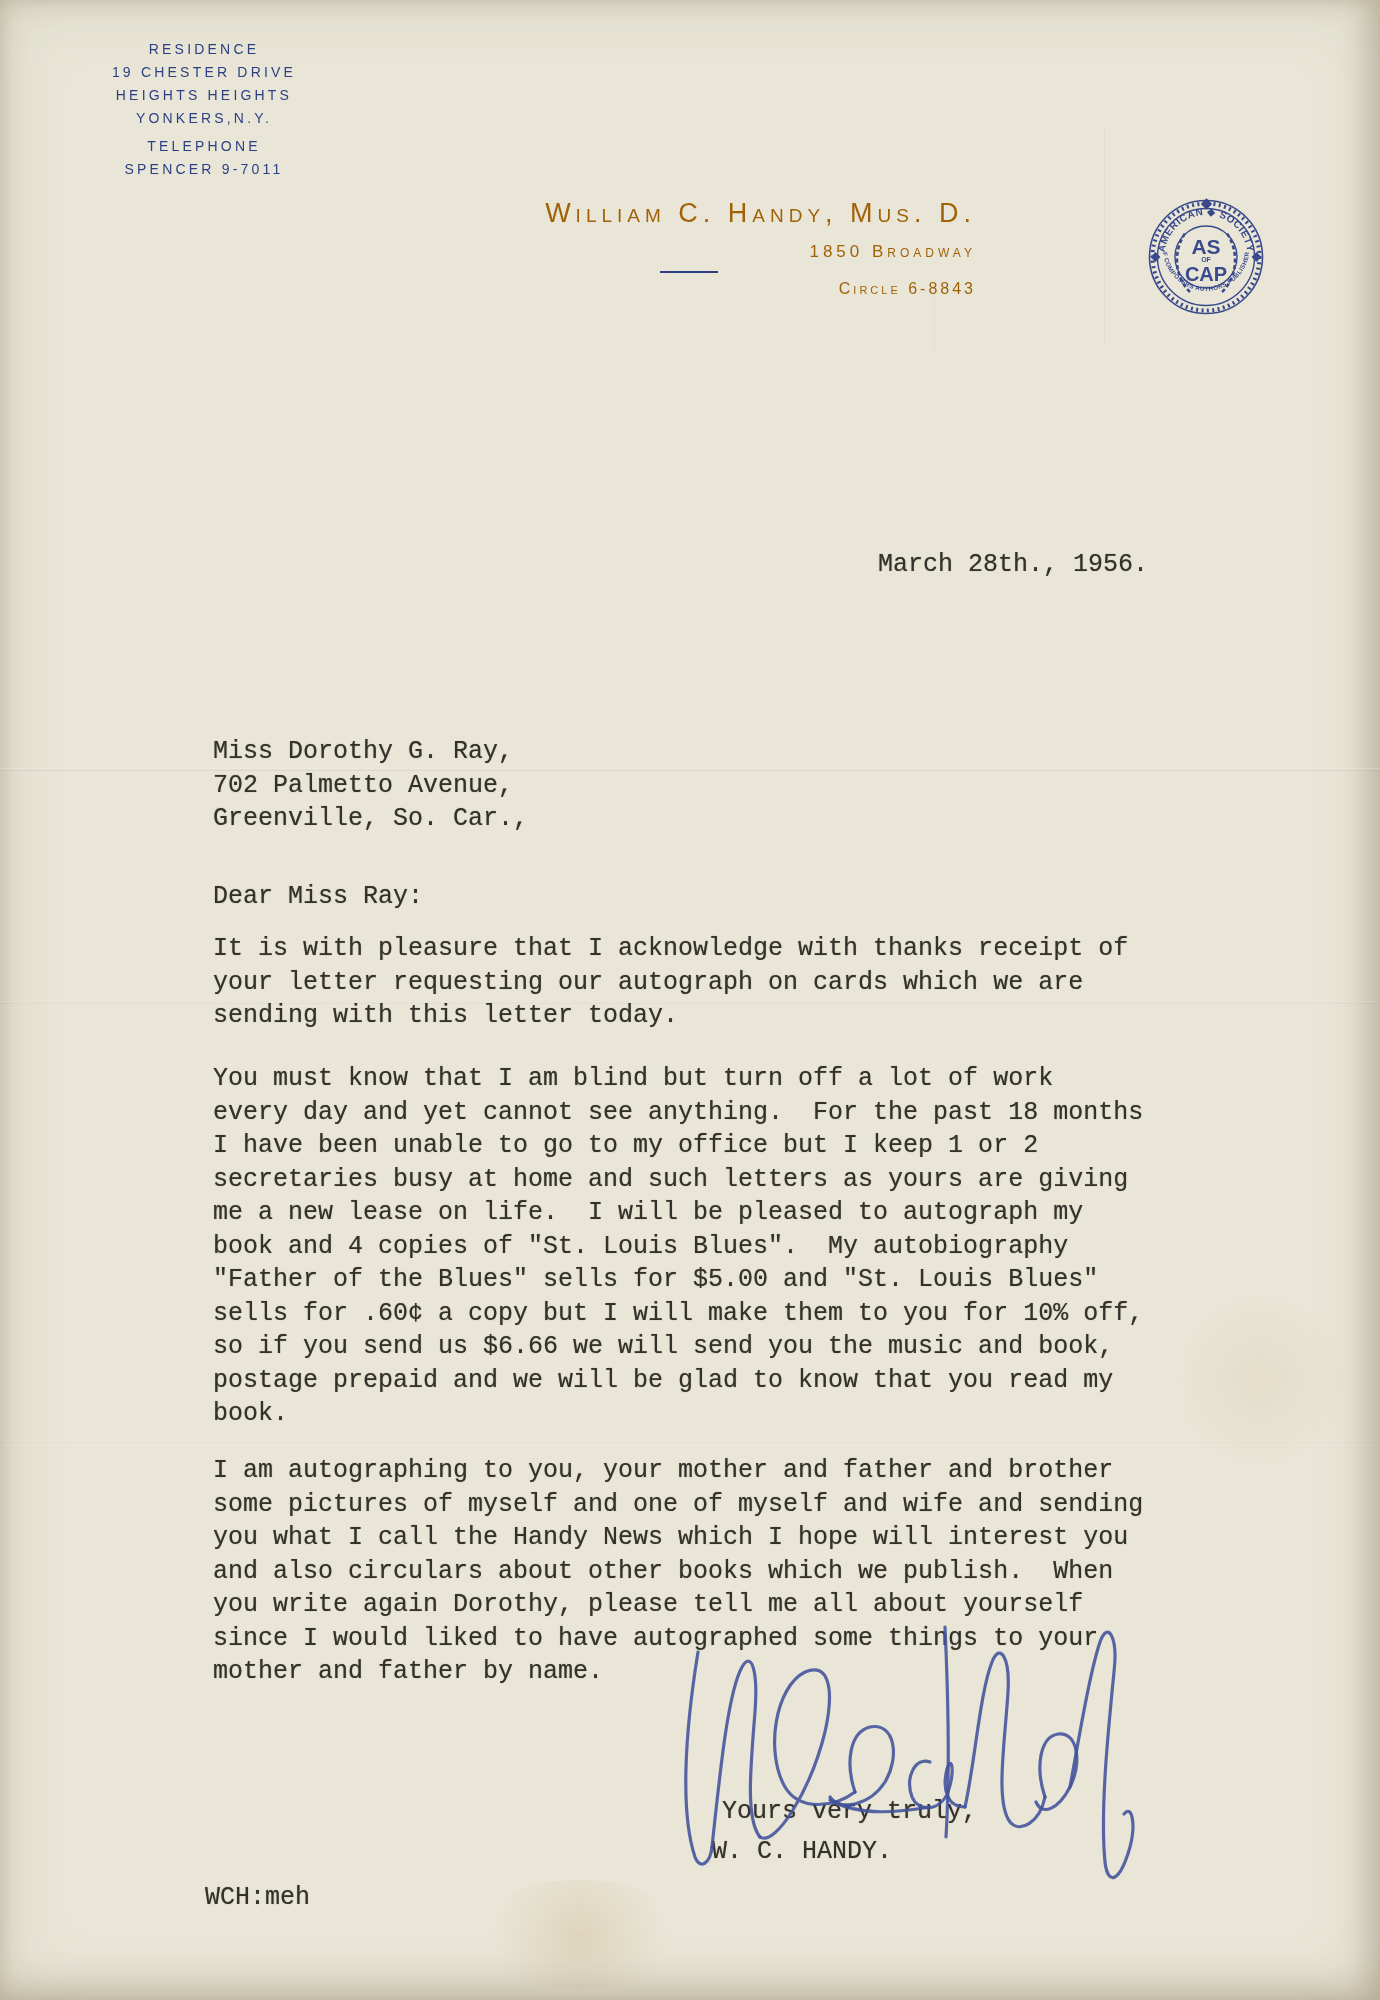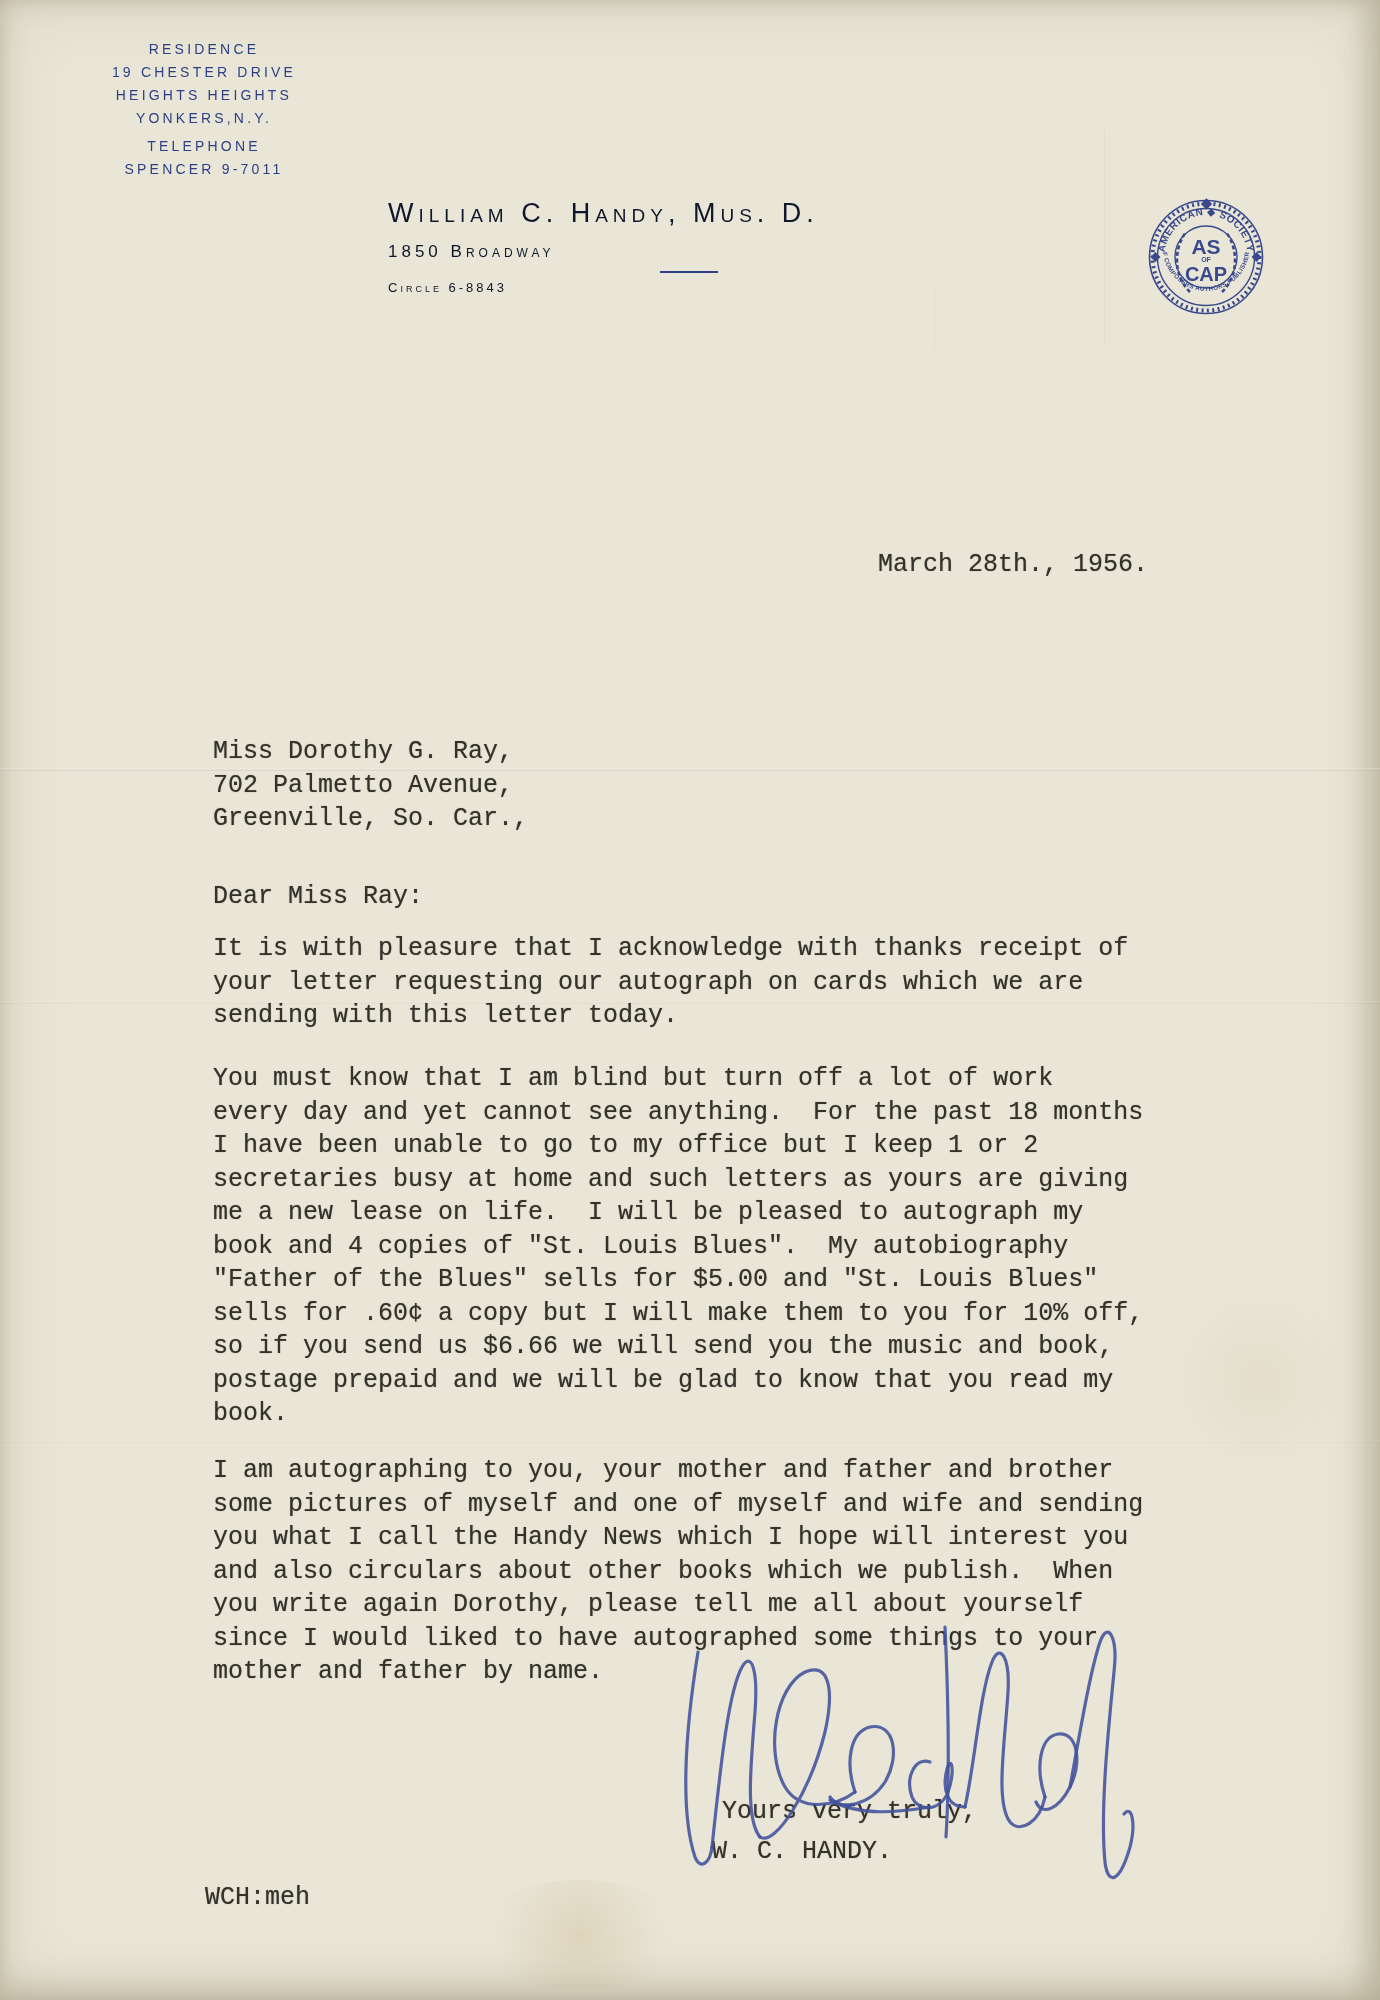--- a/index.html
+++ b/index.html
@@ -21,26 +21,26 @@
   
   .crease-h{position:absolute;left:0;width:100%;height:3px;
     background:linear-gradient(to bottom, rgba(255,255,255,0.35), rgba(120,105,80,0.16));}
   .crease-v{position:absolute;width:2px;
     background:linear-gradient(to right, rgba(255,255,255,0.3), rgba(120,105,80,0.18));}
   .stain{position:absolute;border-radius:50%;
     background:radial-gradient(circle, rgba(185,150,95,0.22), rgba(185,150,95,0) 70%);}
   .residence{position:absolute;left:58px;top:38px;width:292px;text-align:center;
     font-size:14px;letter-spacing:3.2px;line-height:23px;color:#2c3f84;font-weight:400;}
   .residence .sub{margin-top:5px;}
-  .center-head{position:absolute;left:388px;top:198px;width:588px;text-align:left;color:#0f172a;}
+  .center-head{position:absolute;left:388px;top:198px;width:588px;text-align:right;color:#a16207;}
   .lh-name{font-size:27px;font-variant:small-caps;letter-spacing:5px;font-weight:500;white-space:nowrap;}
   .lh-addr{font-size:17px;font-variant:small-caps;letter-spacing:4px;font-weight:500;margin-top:13px;}
   .lh-addr2{font-size:17px;font-variant:small-caps;letter-spacing:3.5px;font-weight:500;margin-top:8px;}
   .lh-rule{width:58px;height:2px;background:#2c3f84;margin:9px auto 7px auto;transform:translateX(7px);}
-  .lh-phone{font-size:13px;font-variant:small-caps;letter-spacing:3px;font-weight:500;}
+  .lh-phone{font-size:16px;font-variant:small-caps;letter-spacing:3px;font-weight:500;}
   .seal{position:absolute;left:1146px;top:196px;width:120px;height:122px;opacity:0.93;}
   
   .tw{
     position:absolute;
     font-family:"Liberation Mono","DejaVu Sans Mono",monospace;
     font-weight:400;
     font-size:25px;
     line-height:33.5px;
     color:#34312a;
     white-space:pre-wrap;

